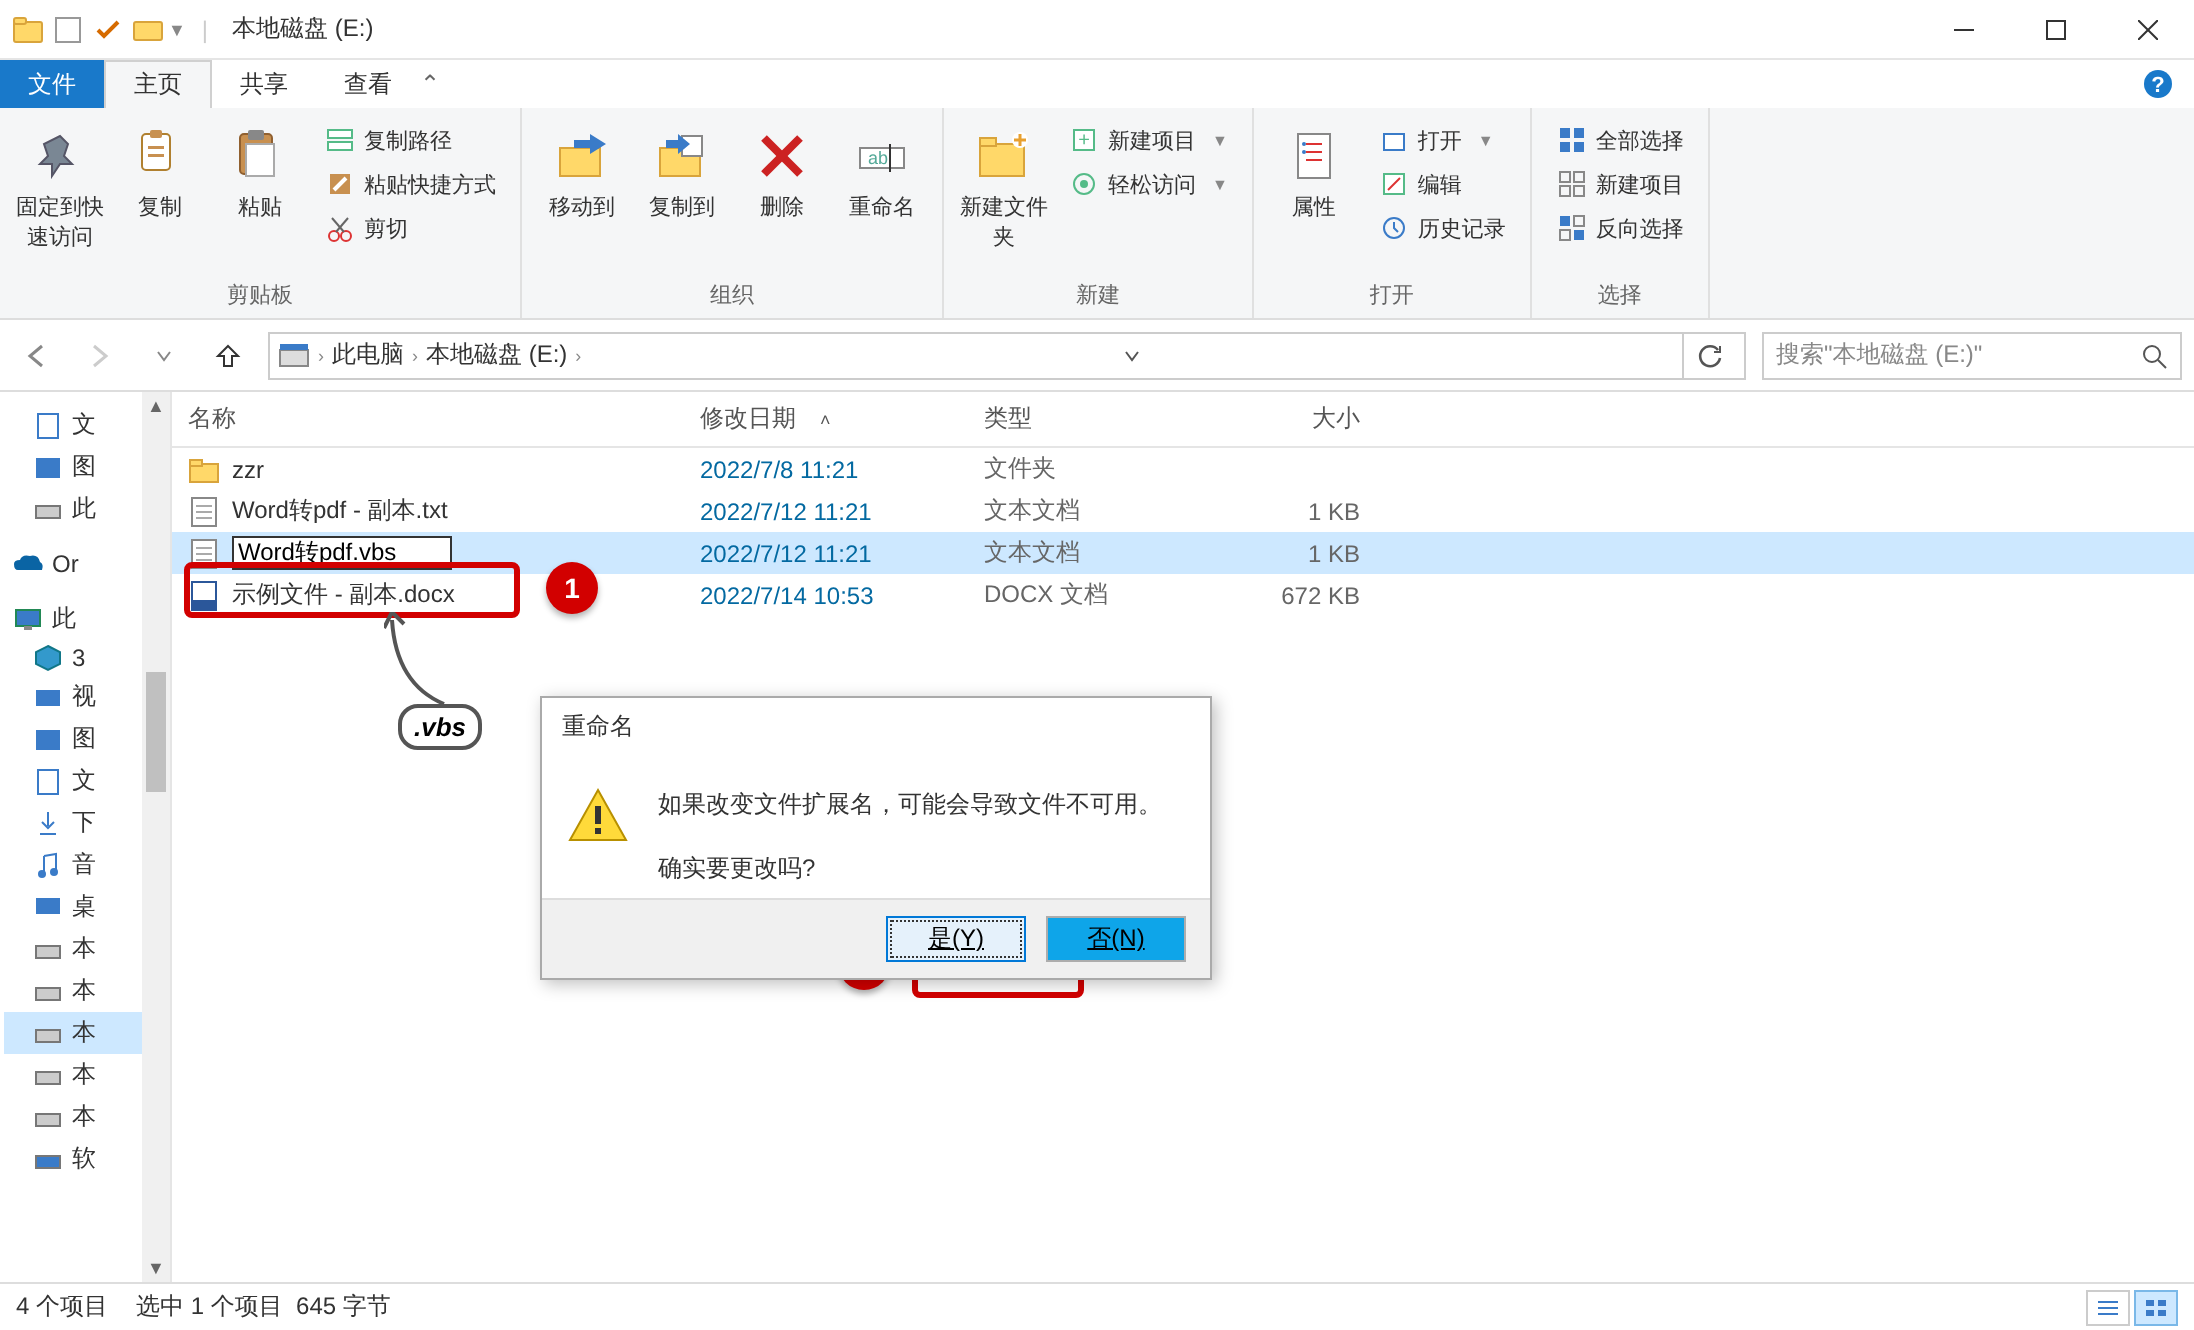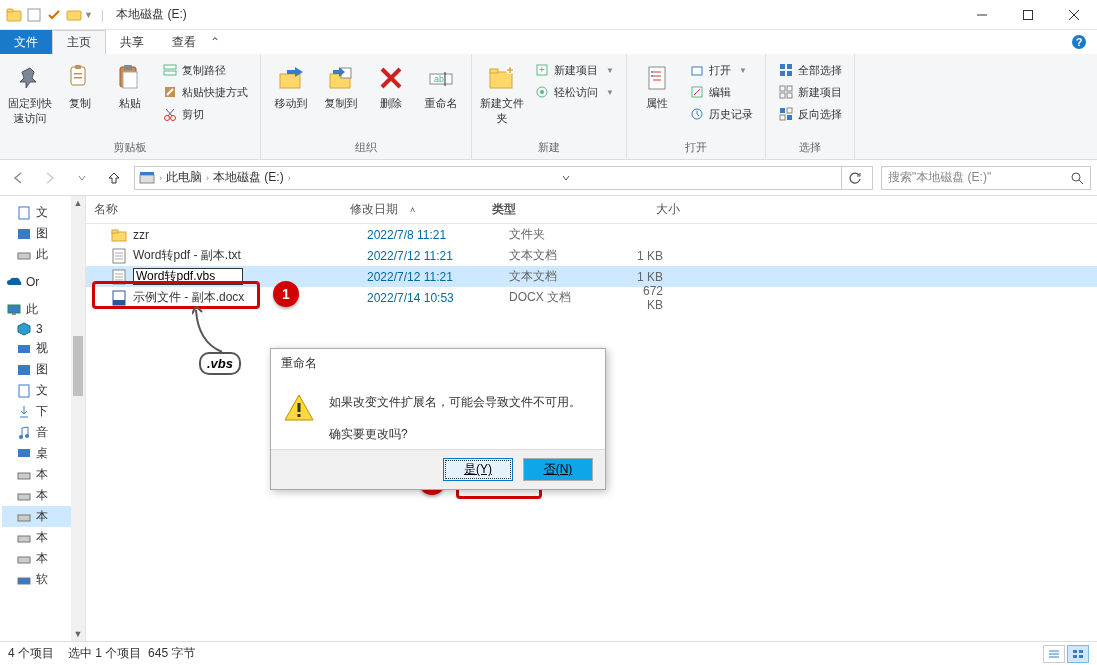--- a/index.html
+++ b/index.html
@@ -52,27 +52,27 @@
 .nav-item .nicon { width: 16px; height: 14px; display: inline-flex; align-items: center; justify-content: center; }
 .nav-scroll { position: absolute; right: 0; top: 0; bottom: 0; width: 14px; background: #f0f0f0; display: flex; flex-direction: column; }
 .nav-scroll .arrow { height: 14px; display: flex; align-items: center; justify-content: center; color: #666; font-size: 9px; }
 .nav-scroll .thumb { margin: 0 2px; width: 10px; height: 60px; background: #c0c0c0; position: absolute; top: 140px; }
 
 .file-area { flex: 1; display: flex; flex-direction: column; position: relative; }
 .list-header { display: flex; border-bottom: 1px solid #e5e5e5; height: 28px; align-items: center; color: #555; }
 .col { padding: 0 8px; }
 .col-name { width: 256px; }
 .col-date { width: 142px; display: flex; align-items: center; gap: 12px; }
-.col-type { width: 124px; font-weight: bold; }
+.col-type { width: 124px; }
 .col-size { width: 80px; text-align: right; }
 .sort-caret { font-size: 9px; color: #555; }
 
 .file-row { display: flex; height: 21px; align-items: center; }
 .file-row.selected { background: #cde8ff; }
-.file-row .cell { padding: 0 25px; color: #333; }
+.file-row .cell { padding: 0 8px; color: #333; }
 .file-row .cell-name { width: 256px; display: flex; align-items: center; gap: 6px; }
 .file-row .cell-date { width: 142px; color: #0369a1; }
 .file-row .cell-type { width: 124px; color: #666; }
 .file-row .cell-size { width: 80px; text-align: right; color: #666; }
 .ficon { width: 16px; height: 16px; display: inline-flex; align-items: center; justify-content: center; }
 .rename-input { border: 1px solid #333; background: #fff; padding: 0 2px; font-size: 12px; font-family: inherit; height: 17px; }
 
 
 .callout-box { position: absolute; border: 3px solid #d20000; border-radius: 4px; pointer-events: none; }
 .callout-circle { position: absolute; width: 26px; height: 26px; border-radius: 50%; background: #d20000; color: #fff; font-weight: bold; display: flex; align-items: center; justify-content: center; font-size: 14px; box-shadow: 0 2px 3px rgba(0,0,0,0.3); }

